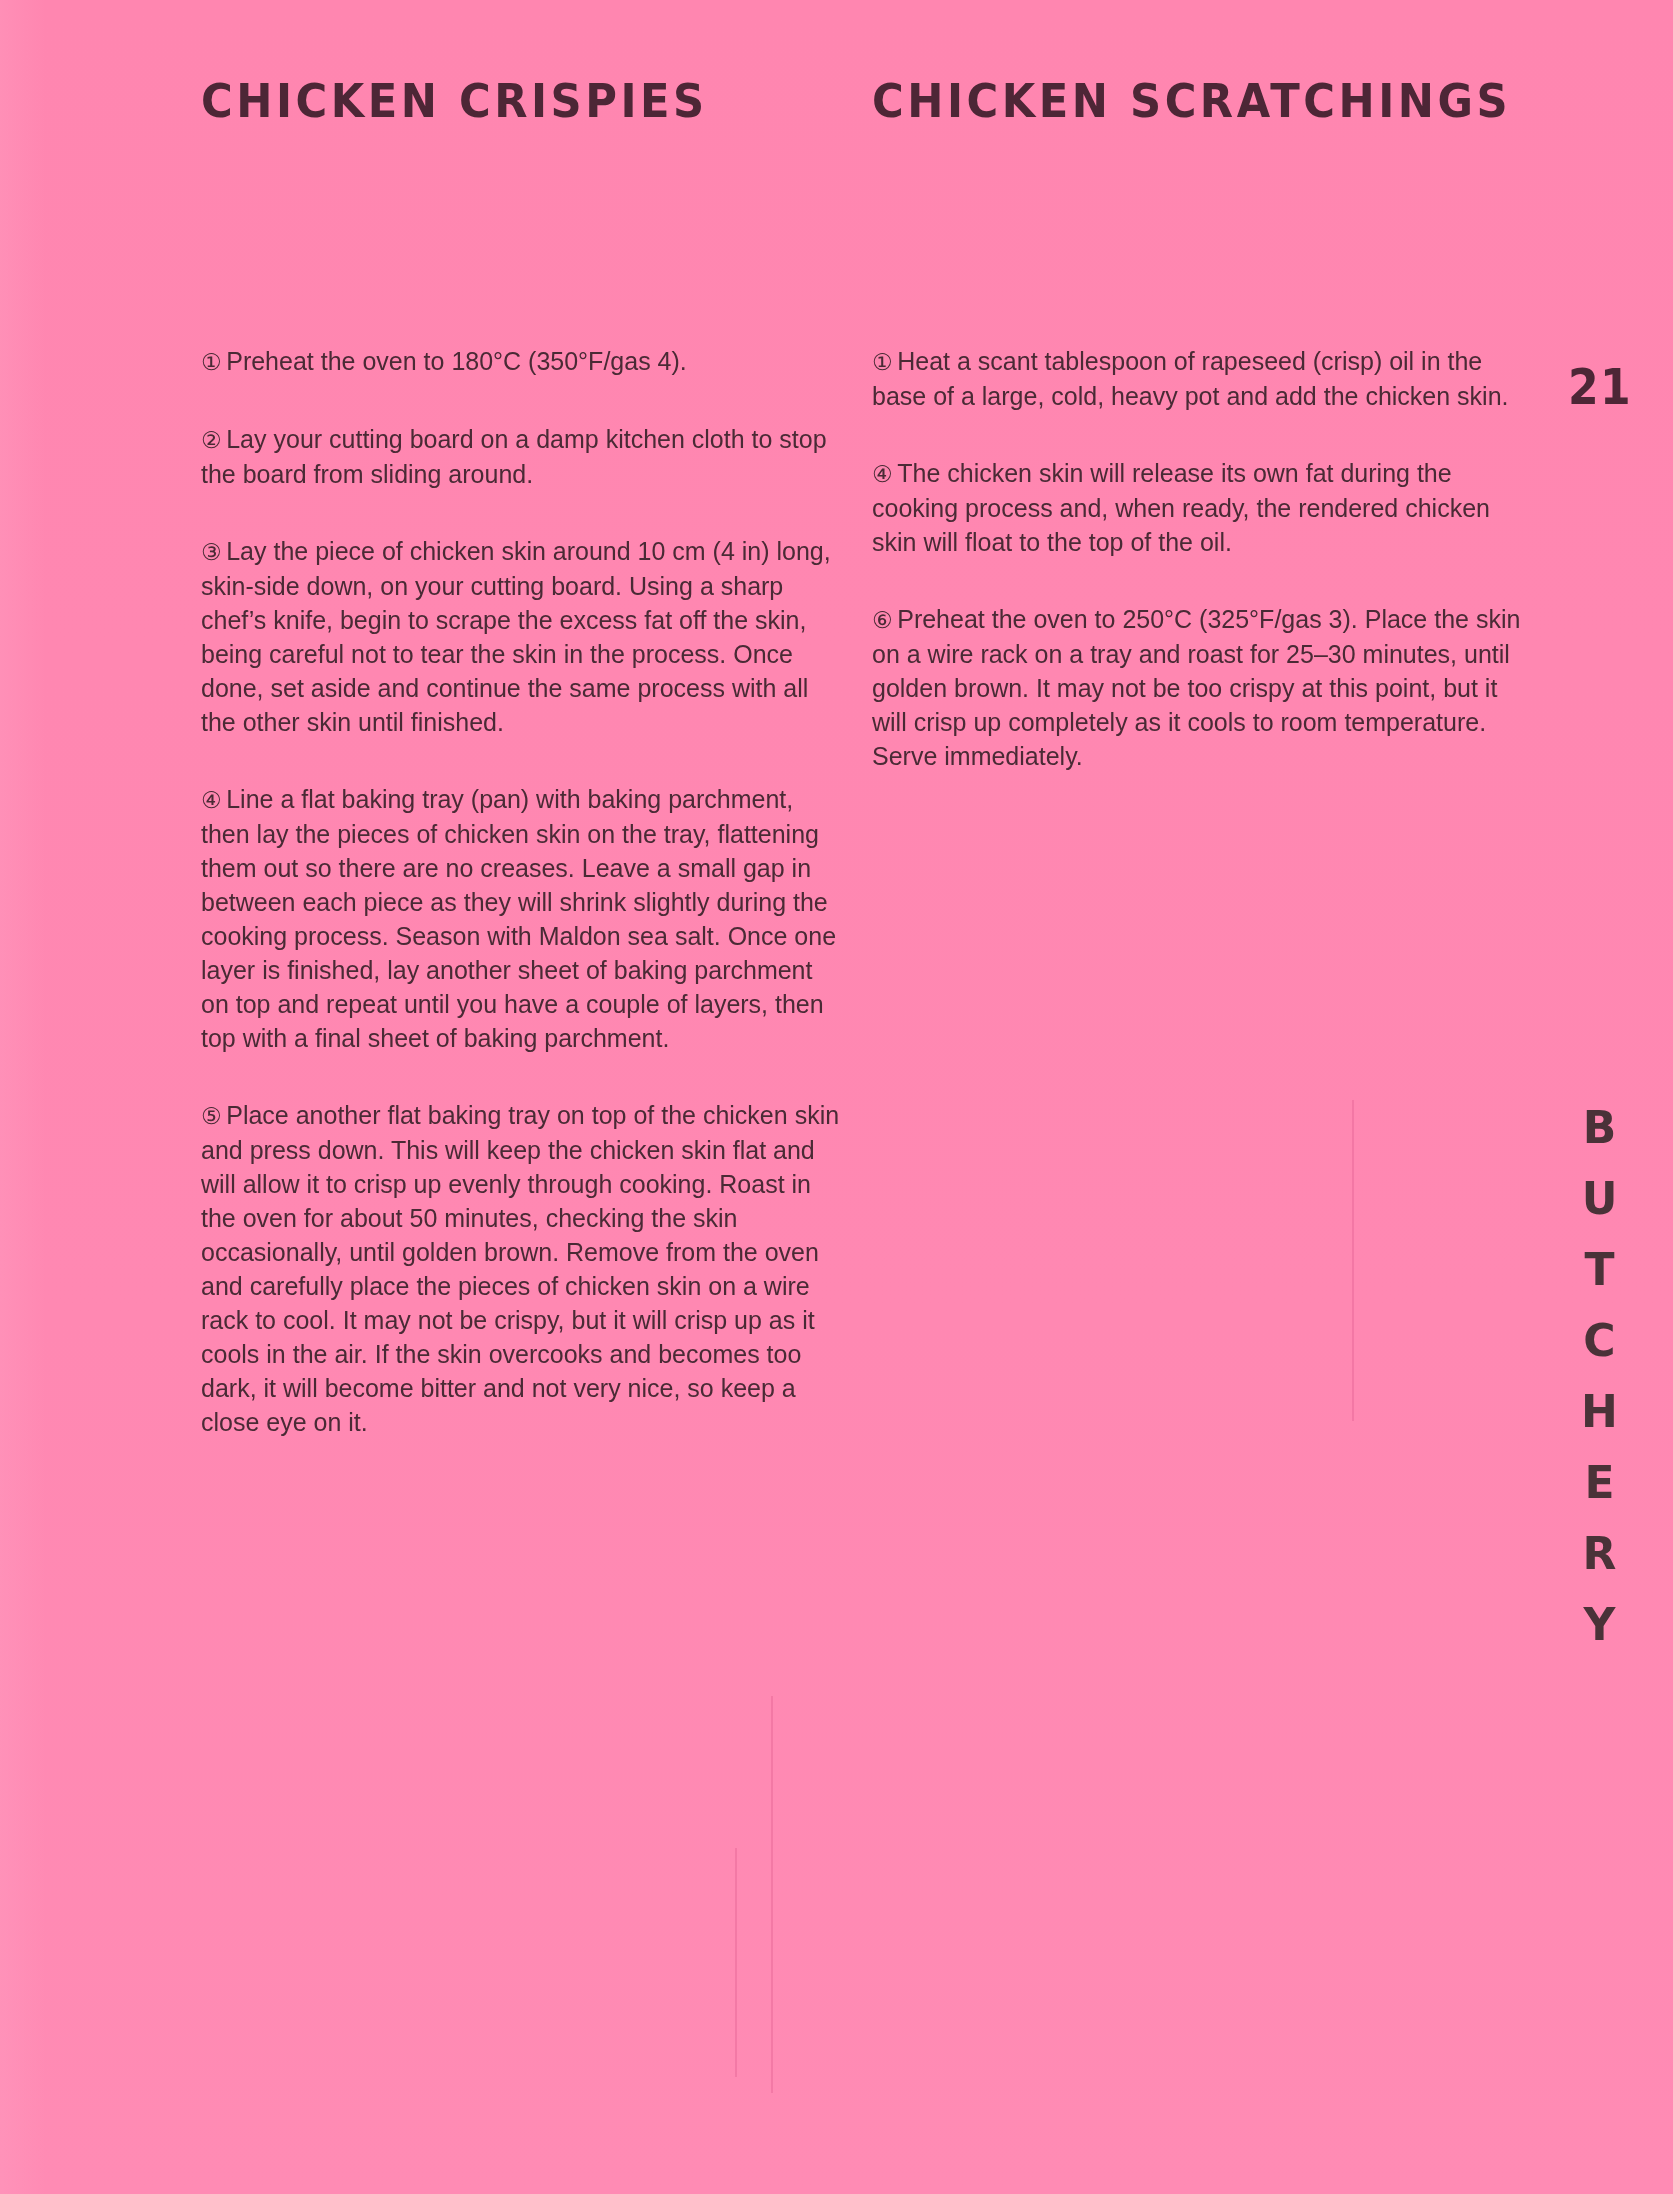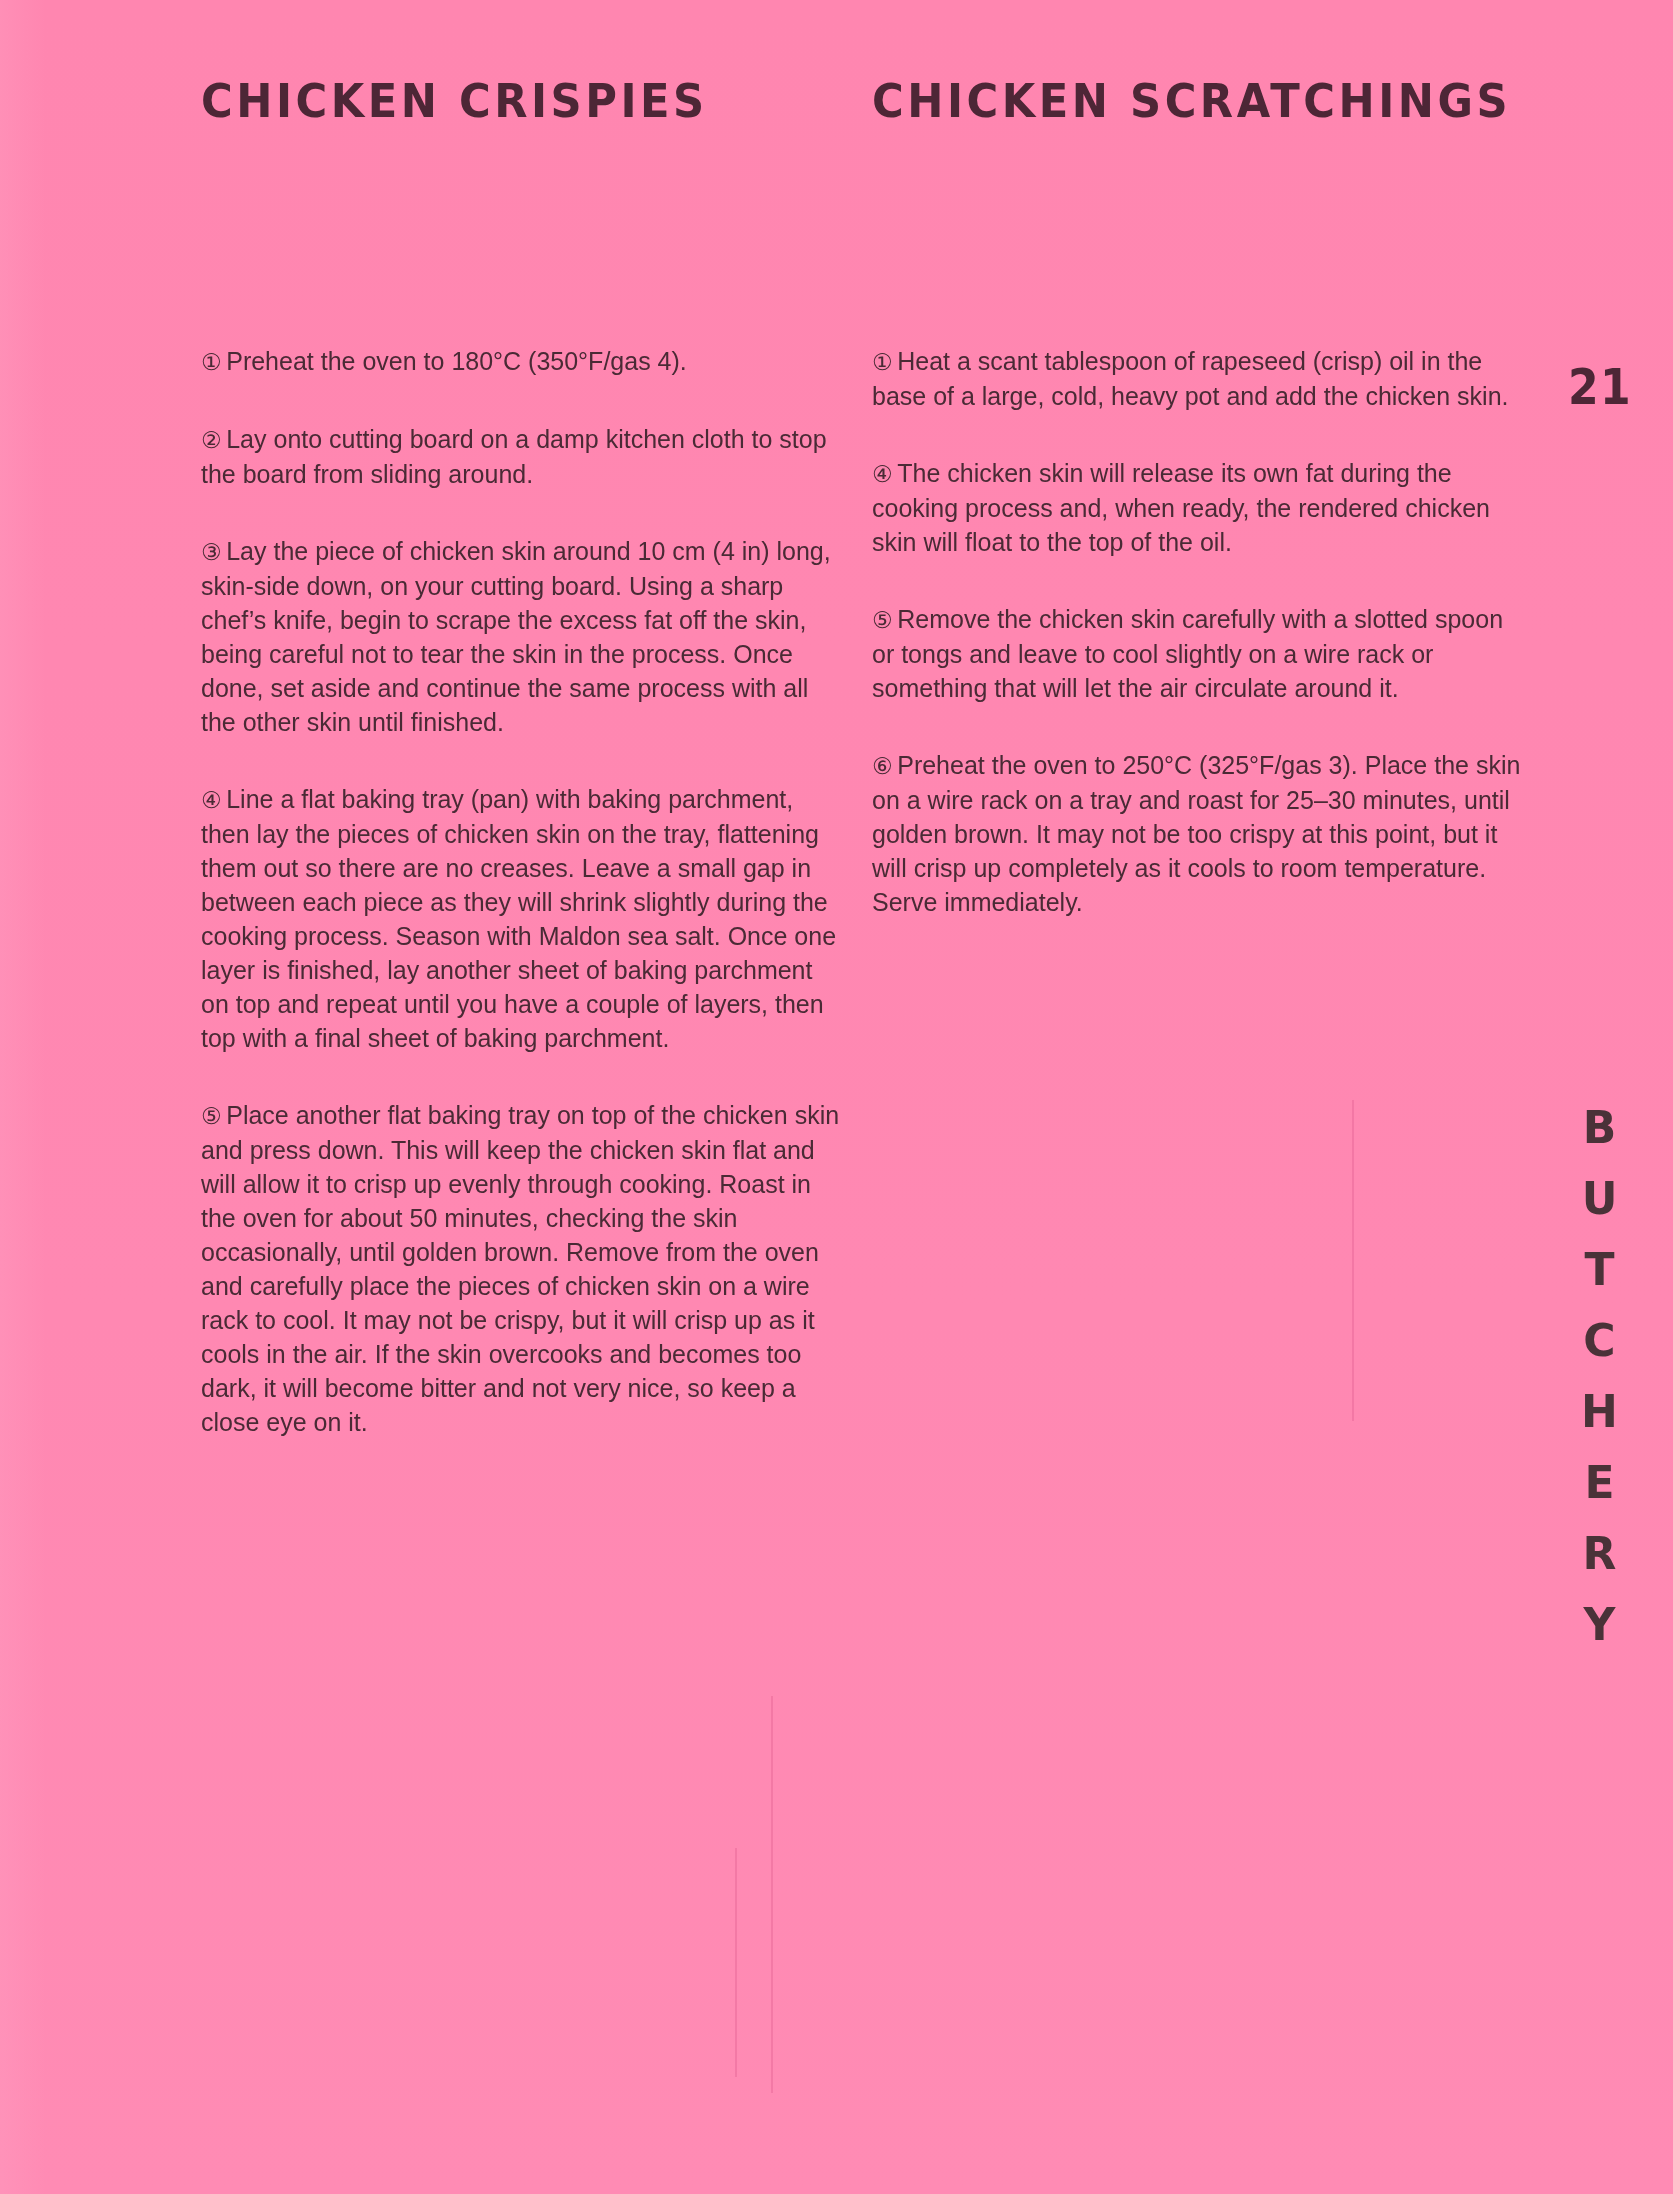--- a/index.html
+++ b/index.html
@@ -105,42 +105,39 @@
   <div class="crease" style="left:1352px; top:1100px; height:321px;"></div>
 
   <h1 id="title-left" class="recipe-title">CHICKEN CRISPIES</h1>
   <h1 id="title-right" class="recipe-title">CHICKEN SCRATCHINGS</h1>
 
   <div id="col-left" class="column">
     <p class="step">
       <span class="step-num">①</span><span>Preheat the oven to 180°C (350°F/gas 4).</span>
     </p>
     <p class="step">
-      <span class="step-num">②</span><span>Lay onto cutting board on a damp kitchen cloth to stop the board from sliding around.</span>
+      <span class="step-num">②</span><span>Lay your cutting board on a damp kitchen cloth to stop the board from sliding around.</span>
     </p>
     <p class="step">
       <span class="step-num">③</span><span>Lay the piece of chicken skin around 10 cm (4 in) long, skin-side down, on your cutting board. Using a sharp chef’s knife, begin to scrape the excess fat off the skin, being careful not to tear the skin in the process. Once done, set aside and continue the same process with all the other skin until finished.</span>
     </p>
     <p class="step">
       <span class="step-num">④</span><span>Line a flat baking tray (pan) with baking parchment, then lay the pieces of chicken skin on the tray, flattening them out so there are no creases. Leave a small gap in between each piece as they will shrink slightly during the cooking process. Season with Maldon sea salt. Once one layer is finished, lay another sheet of baking parchment on top and repeat until you have a couple of layers, then top with a final sheet of baking parchment.</span>
     </p>
     <p class="step">
       <span class="step-num">⑤</span><span>Place another flat baking tray on top of the chicken skin and press down. This will keep the chicken skin flat and will allow it to crisp up evenly through cooking. Roast in the oven for about 50 minutes, checking the skin occasionally, until golden brown. Remove from the oven and carefully place the pieces of chicken skin on a wire rack to cool. It may not be crispy, but it will crisp up as it cools in the air. If the skin overcooks and becomes too dark, it will become bitter and not very nice, so keep a close eye on it.</span>
     </p>
   </div>
 
   <div id="col-right" class="column">
     <p class="step">
       <span class="step-num">①</span><span>Heat a scant tablespoon of rapeseed (crisp) oil in the base of a large, cold, heavy pot and add the chicken skin.</span>
     </p>
     <p class="step">
       <span class="step-num">④</span><span>The chicken skin will release its own fat during the cooking process and, when ready, the rendered chicken skin will float to the top of the oil.</span>
-    </p>
-    <p class="step">
-      <span class="step-num">⑤</span><span>Remove the chicken skin carefully with a slotted spoon or tongs and leave to cool slightly on a wire rack or something that will let the air circulate around it.</span>
     </p>
     <p class="step">
       <span class="step-num">⑥</span><span>Preheat the oven to 250°C (325°F/gas 3). Place the skin on a wire rack on a tray and roast for 25–30 minutes, until golden brown. It may not be too crispy at this point, but it will crisp up completely as it cools to room temperature. Serve immediately.</span>
     </p>
   </div>
 
   <div class="page-number">21</div>
 
   <div class="section-tab">
     <span class="section-letter">B</span>

